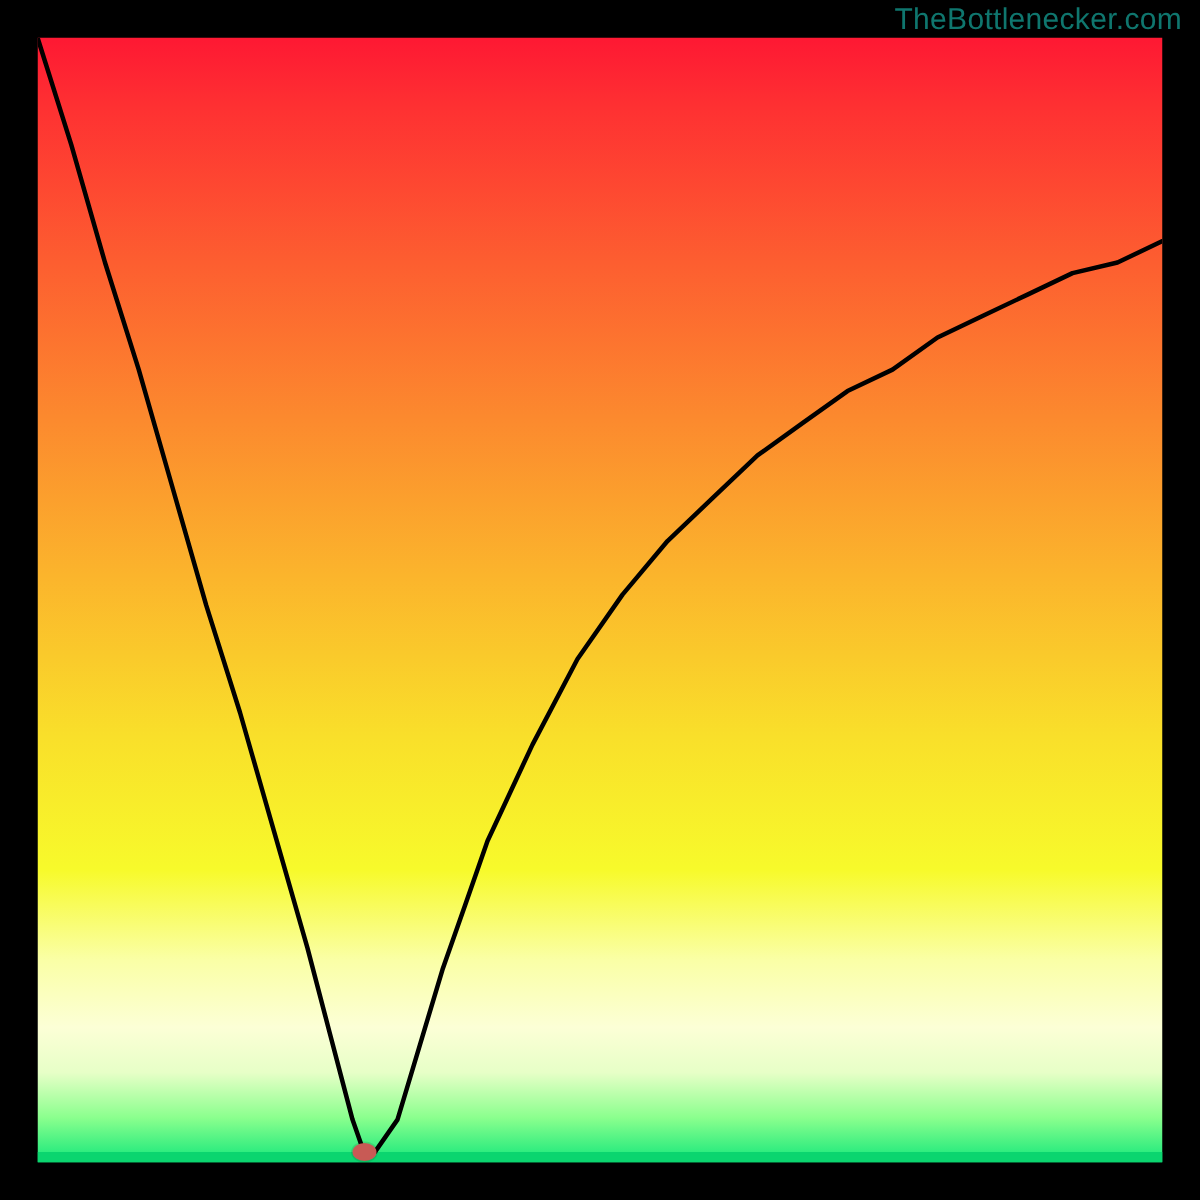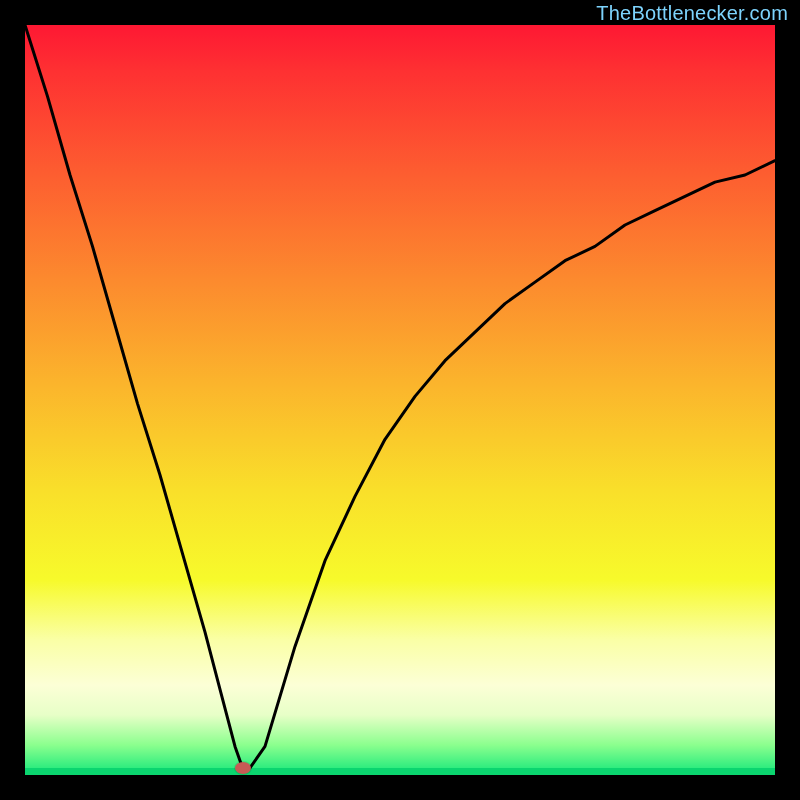--- a/index.html
+++ b/index.html
@@ -13,21 +13,21 @@
   .page {
     position: relative;
     width: 800px;
     height: 800px;
     background: #000;
   }
   .watermark {
     position: absolute;
     top: 2px;
     right: 12px;
-    color: #7dd3fc;
+    color: #0f766e;
     font-size: 20px;
     font-weight: 500;
     letter-spacing: 0.2px;
     z-index: 10;
   }
   .plot-area {
     position: absolute;
     left: 25px;
     top: 25px;
     width: 750px;

